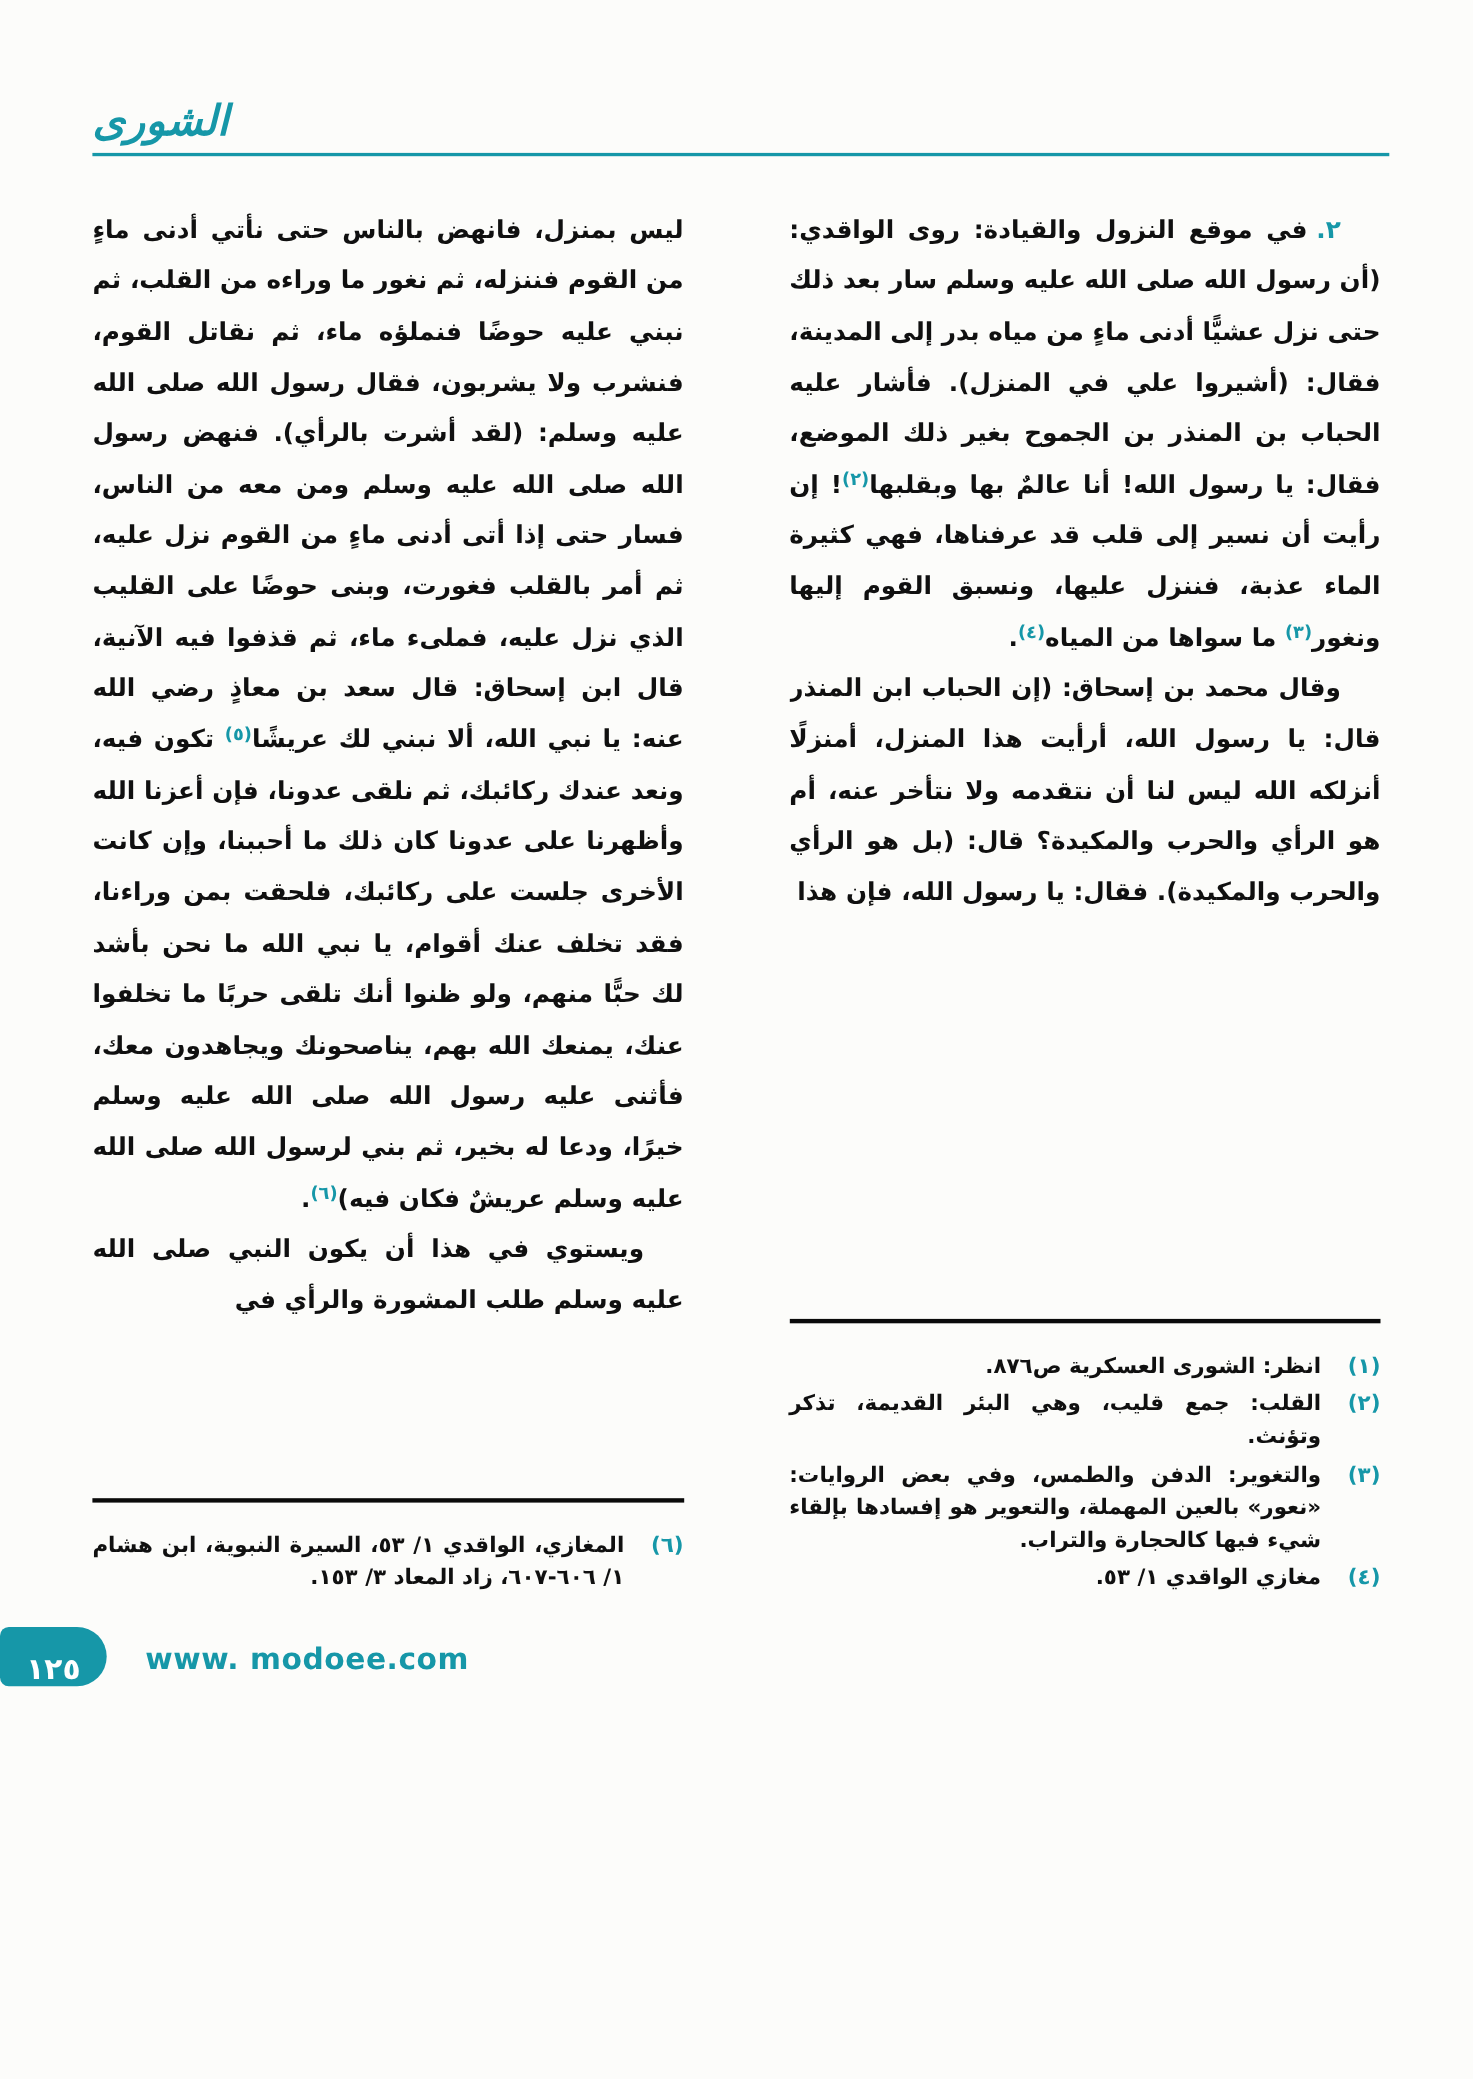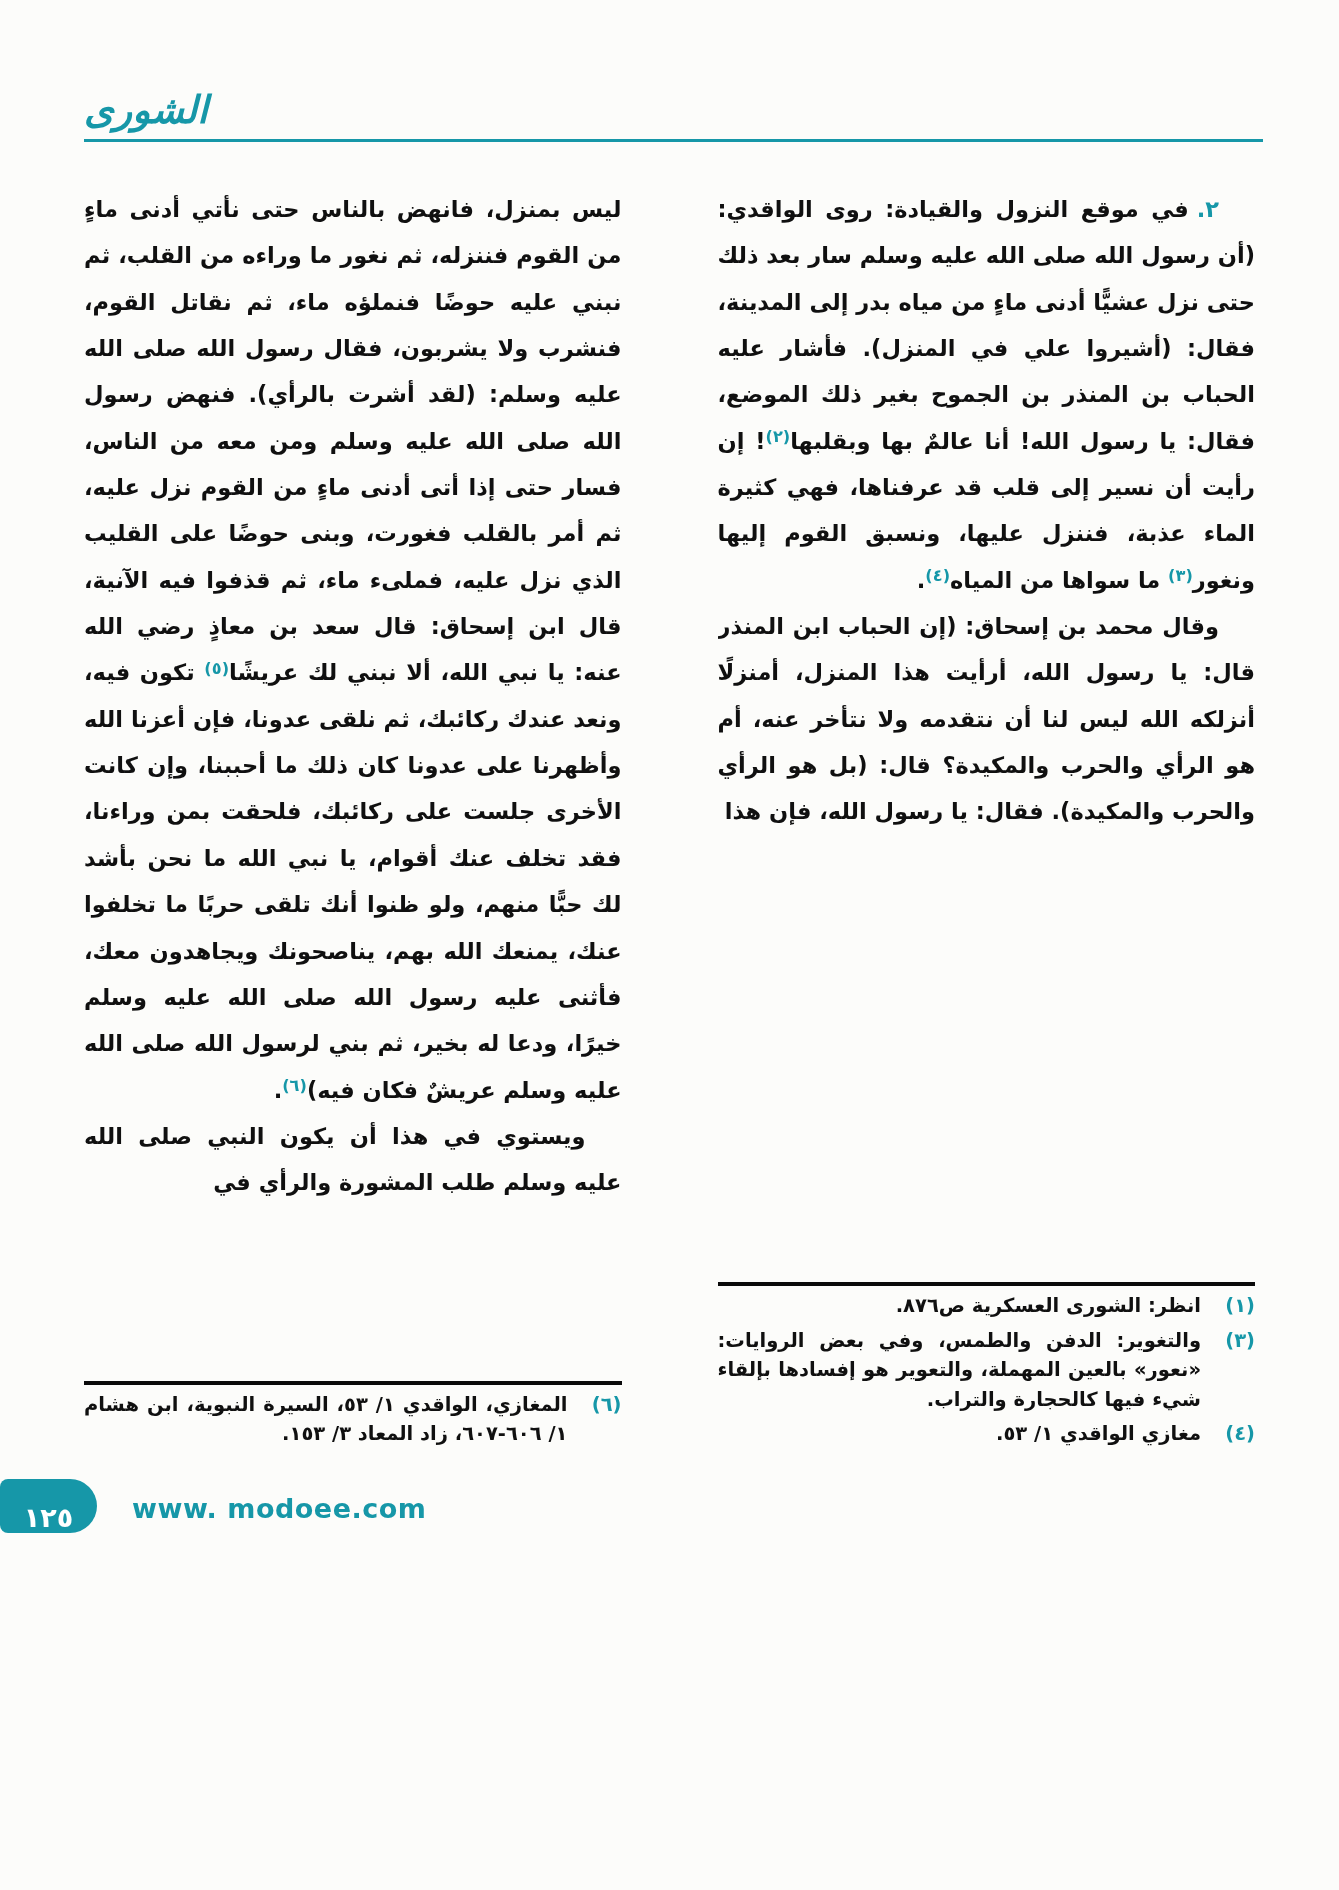--- a/index.html
+++ b/index.html
@@ -64,21 +64,21 @@
     position:relative;
     top:-0.42em;
     font-weight:700;
     white-space:nowrap;
   }
 
   
   .footnotes{
     flex:0 0 auto;
     border-top:4px solid var(--rule);
-    padding-top:5px;
+    padding-top:24px;
   }
   .footnote{
     font-size:19.5px;
     line-height:1.52;
     font-weight:700;
     text-align:justify;
     padding-right:54px;
     text-indent:-54px;
     margin-bottom:5px;
     color:var(--ink);
@@ -129,20 +129,21 @@
 
   <main class="content">
 
     <section class="col">
       <div class="col-body">
         <p class="para indent"><span class="para-num">٢.</span><span class="decorate-refs">في موقع النزول والقيادة: روى الواقدي: (أن رسول الله صلى الله عليه وسلم سار بعد ذلك حتى نزل عشيًّا أدنى ماءٍ من مياه بدر إلى المدينة، فقال: (أشيروا علي في المنزل). فأشار عليه الحباب بن المنذر بن الجموح بغير ذلك الموضع، فقال: يا رسول الله! أنا عالمٌ بها وبقلبها<span class="ref">(٢)</span>! إن رأيت أن نسير إلى قلب قد عرفناها، فهي كثيرة الماء عذبة، فننزل عليها، ونسبق القوم إليها ونغور<span class="ref">(٣)</span> ما سواها من المياه<span class="ref">(٤)</span>.</span></p>
         <p class="para indent decorate-refs">وقال محمد بن إسحاق: (إن الحباب ابن المنذر قال: يا رسول الله، أرأيت هذا المنزل، أمنزلًا أنزلكه الله ليس لنا أن نتقدمه ولا نتأخر عنه، أم هو الرأي والحرب والمكيدة؟ قال: (بل هو الرأي والحرب والمكيدة). فقال: يا رسول الله، فإن هذا</p>
       </div>
       <div class="footnotes">
         <p class="footnote"><span class="fn-num">(١)</span><span>انظر: الشورى العسكرية ص٨٧٦.</span></p>
+        <p class="footnote"><span class="fn-num">(٢)</span><span>القلب: جمع قليب، وهي البئر القديمة، تذكر وتؤنث.</span></p>
         <p class="footnote"><span class="fn-num">(٣)</span><span>والتغوير: الدفن والطمس، وفي بعض الروايات: «نعور» بالعين المهملة، والتعوير هو إفسادها بإلقاء شيء فيها كالحجارة والتراب.</span></p>
         <p class="footnote"><span class="fn-num">(٤)</span><span>مغازي الواقدي ١/ ٥٣.</span></p>
       </div>
     </section>
 
     <section class="col">
       <div class="col-body">
         <p class="para decorate-refs">ليس بمنزل، فانهض بالناس حتى نأتي أدنى ماءٍ من القوم فننزله، ثم نغور ما وراءه من القلب، ثم نبني عليه حوضًا فنملؤه ماء، ثم نقاتل القوم، فنشرب ولا يشربون، فقال رسول الله صلى الله عليه وسلم: (لقد أشرت بالرأي). فنهض رسول الله صلى الله عليه وسلم ومن معه من الناس، فسار حتى إذا أتى أدنى ماءٍ من القوم نزل عليه، ثم أمر بالقلب فغورت، وبنى حوضًا على القليب الذي نزل عليه، فملىء ماء، ثم قذفوا فيه الآنية، قال ابن إسحاق: قال سعد بن معاذٍ رضي الله عنه: يا نبي الله، ألا نبني لك عريشًا<span class="ref">(٥)</span> تكون فيه، ونعد عندك ركائبك، ثم نلقى عدونا، فإن أعزنا الله وأظهرنا على عدونا كان ذلك ما أحببنا، وإن كانت الأخرى جلست على ركائبك، فلحقت بمن وراءنا، فقد تخلف عنك أقوام، يا نبي الله ما نحن بأشد لك حبًّا منهم، ولو ظنوا أنك تلقى حربًا ما تخلفوا عنك، يمنعك الله بهم، يناصحونك ويجاهدون معك، فأثنى عليه رسول الله صلى الله عليه وسلم خيرًا، ودعا له بخير، ثم بني لرسول الله صلى الله عليه وسلم عريشٌ فكان فيه)<span class="ref">(٦)</span>.</p>
         <p class="para indent decorate-refs">ويستوي في هذا أن يكون النبي صلى الله عليه وسلم طلب المشورة والرأي في</p>
       </div>

